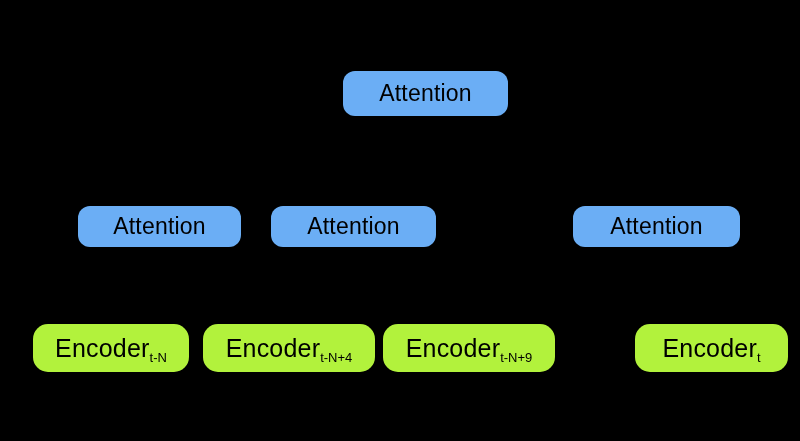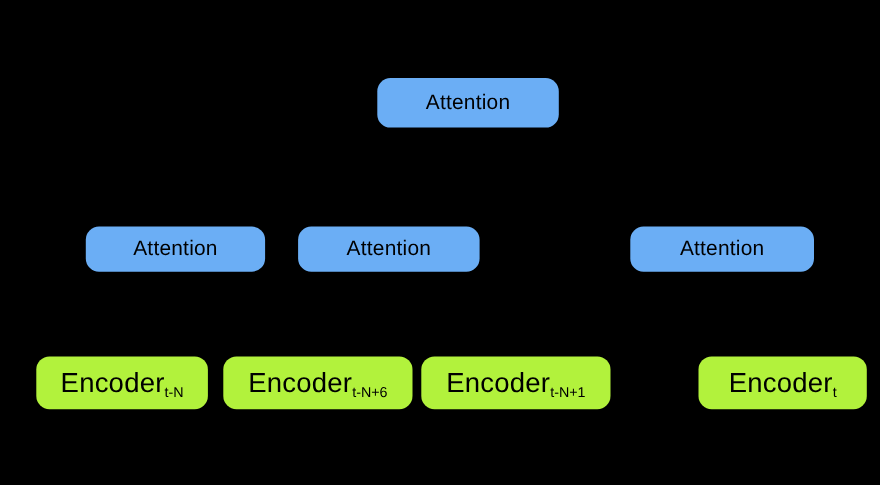--- a/index.html
+++ b/index.html
@@ -29,27 +29,28 @@
     line-height: 1;
     user-select: none;
   }
   .node .lbl {
     display: inline-flex;
     align-items: baseline;
     justify-content: center;
   }
   .attention {
     background: #6BAEF5;
-    font-size: 19px;
+    font-size: 23px;
     letter-spacing: 0.2px;
   }
   .encoder {
     background: #B2F23C;
     font-size: 25px;
     letter-spacing: 0.2px;
+    border-radius: 15px;
   }
   .encoder .sub {
     font-size: 13px;
     position: relative;
     top: 5px;
     letter-spacing: 0;
   }
 </style>
 </head>
 <body style="background: rgb(0, 0, 0);">
@@ -83,28 +84,28 @@
   <div class="node encoder" style="left: 33px; top: 324px; width: 156px; height: 48px; background: rgb(178, 242, 60); color: rgb(0, 0, 0);">
     <span class="lbl">
       <span>Encoder</span>
         <span class="sub">t-N</span>
     </span>
   </div>
 
   <div class="node encoder" style="left: 203px; top: 324px; width: 172px; height: 48px; background: rgb(178, 242, 60); color: rgb(0, 0, 0);">
     <span class="lbl">
       <span>Encoder</span>
-        <span class="sub">t-N+6</span>
+        <span class="sub">t-N+4</span>
     </span>
   </div>
 
   <div class="node encoder" style="left: 383px; top: 324px; width: 172px; height: 48px; background: rgb(178, 242, 60); color: rgb(0, 0, 0);">
     <span class="lbl">
       <span>Encoder</span>
-        <span class="sub">t-N+1</span>
+        <span class="sub">t-N+9</span>
     </span>
   </div>
 
   <div class="node encoder" style="left: 635px; top: 324px; width: 153px; height: 48px; background: rgb(178, 242, 60); color: rgb(0, 0, 0);">
     <span class="lbl">
       <span>Encoder</span>
         <span class="sub">t</span>
     </span>
   </div>
 

